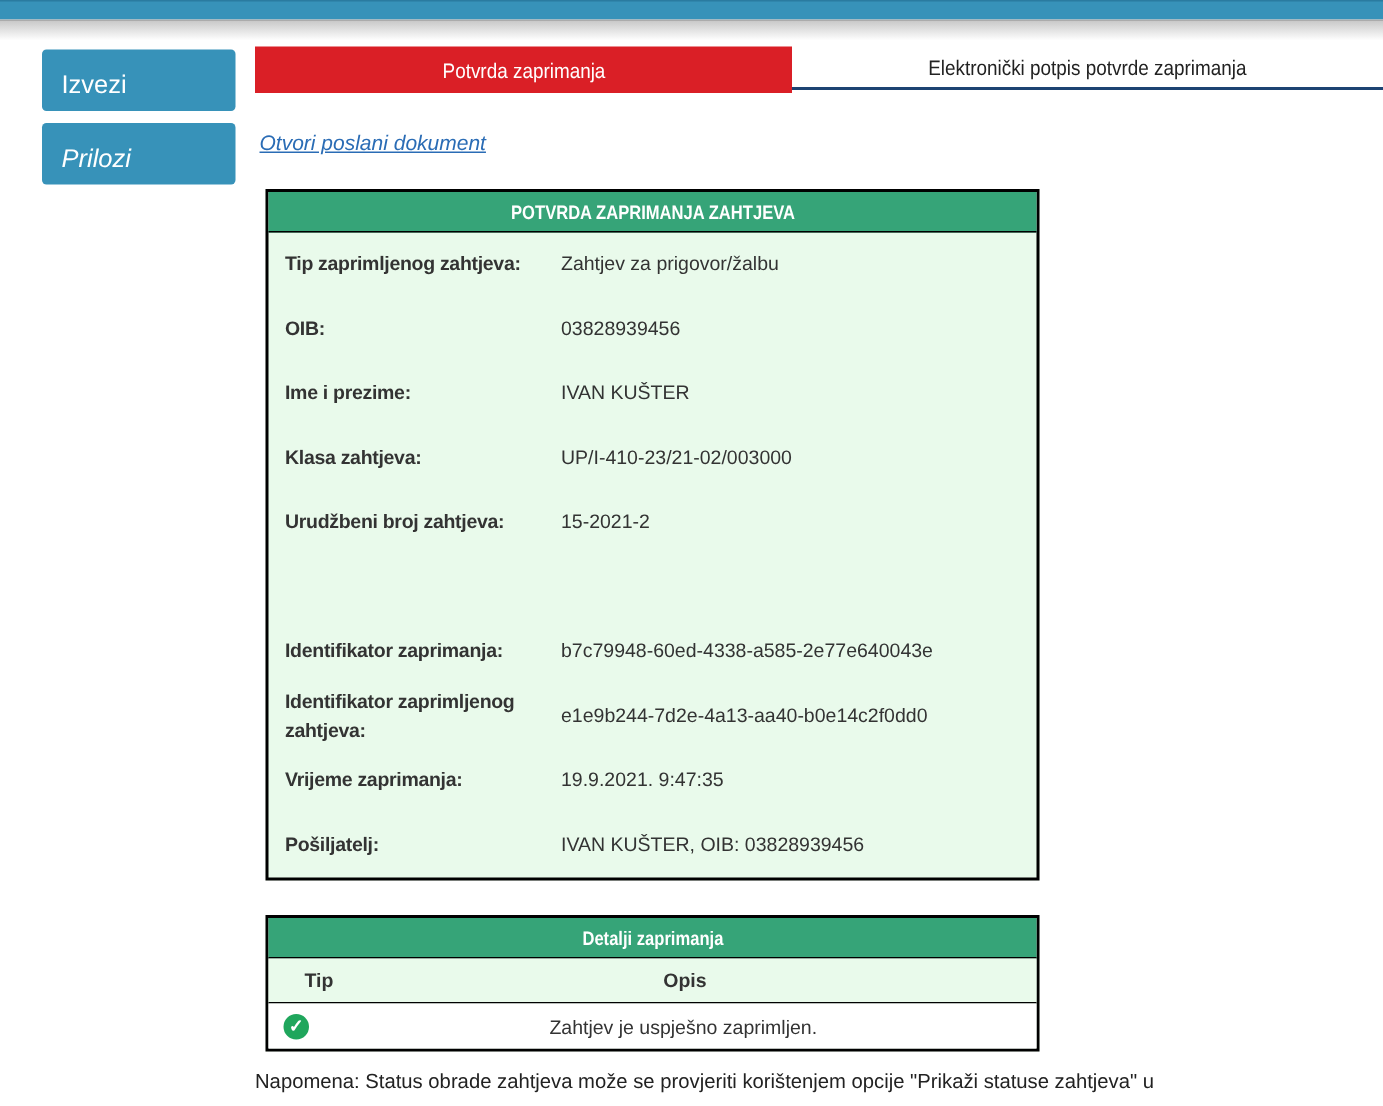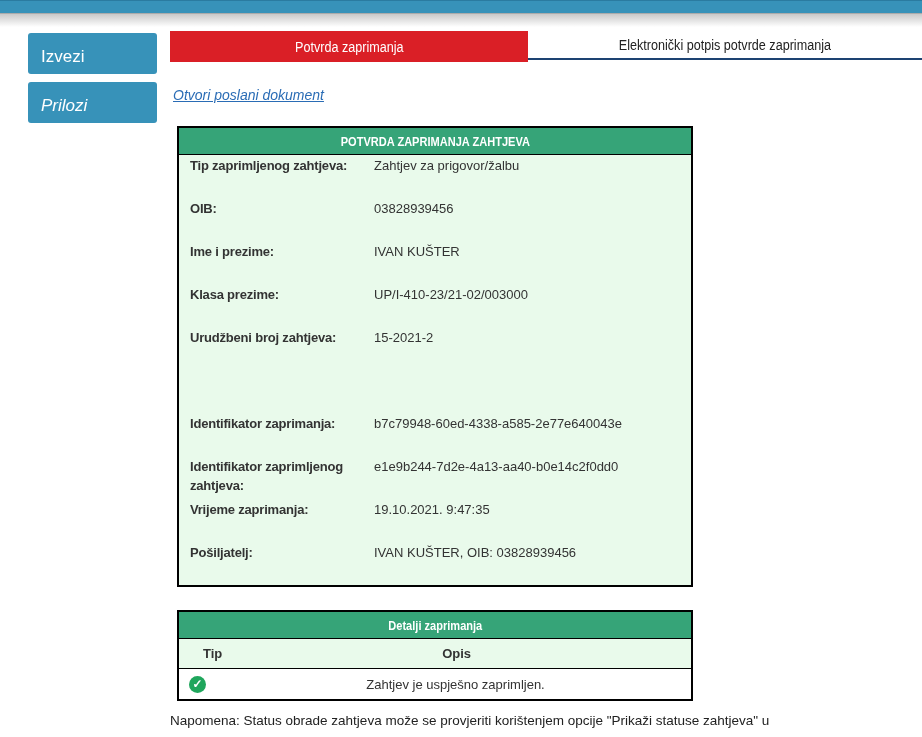--- a/index.html
+++ b/index.html
@@ -60,21 +60,21 @@
   }
   .receipt-table { top: 126px; }
   .details-table { top: 610px; text-align: center; }
   .gtable-title {
     height: 27px; background: #36a478; color: #ffffff;
     font-weight: bold; font-size: 13px;
     display: flex; align-items: center; justify-content: center;
     border-bottom: 1px solid #000000;
   }
   .gtable-title .condensed { display: inline-block; transform: scaleX(0.85); white-space: nowrap; }
-  .trow { display: flex; min-height: 43px; padding: 2px 0; }
+  .trow { display: flex; align-items: center; min-height: 43px; padding: 2px 0; }
   .tlabel {
     flex: 0 0 195px; padding-left: 11px; padding-right: 8px;
     font-weight: bold; line-height: 1.45; letter-spacing: -0.2px;
   }
   .tvalue { flex: 1; padding-right: 8px; line-height: 1.45; }
   
   .cols-row {
     display: flex; align-items: center; height: 30px;
     background: #e9faeb; font-weight: bold;
     border-bottom: 1px solid #000000;
@@ -128,42 +128,42 @@
   </div>
   <div class="trow">
     <div class="tlabel">OIB:</div>
     <div class="tvalue">03828939456</div>
   </div>
   <div class="trow">
     <div class="tlabel">Ime i prezime:</div>
     <div class="tvalue">IVAN KUŠTER</div>
   </div>
   <div class="trow">
-    <div class="tlabel">Klasa prezime:</div>
+    <div class="tlabel">Klasa zahtjeva:</div>
     <div class="tvalue">UP/I-410-23/21-02/003000</div>
   </div>
   <div class="trow">
     <div class="tlabel">Urudžbeni broj zahtjeva:</div>
     <div class="tvalue">15-2021-2</div>
   </div>
   <div class="trow">
     <div class="tlabel"></div>
     <div class="tvalue"></div>
   </div>
   <div class="trow">
     <div class="tlabel">Identifikator zaprimanja:</div>
     <div class="tvalue">b7c79948-60ed-4338-a585-2e77e640043e</div>
   </div>
   <div class="trow">
     <div class="tlabel">Identifikator zaprimljenog zahtjeva:</div>
     <div class="tvalue">e1e9b244-7d2e-4a13-aa40-b0e14c2f0dd0</div>
   </div>
   <div class="trow">
     <div class="tlabel">Vrijeme zaprimanja:</div>
-    <div class="tvalue">19.10.2021. 9:47:35</div>
+    <div class="tvalue">19.9.2021. 9:47:35</div>
   </div>
   <div class="trow">
     <div class="tlabel">Pošiljatelj:</div>
     <div class="tvalue">IVAN KUŠTER, OIB: 03828939456</div>
   </div>
 </div>
 
 <div class="gtable details-table">
   <div class="gtable-title">
     <span class="condensed">Detalji zaprimanja</span>

